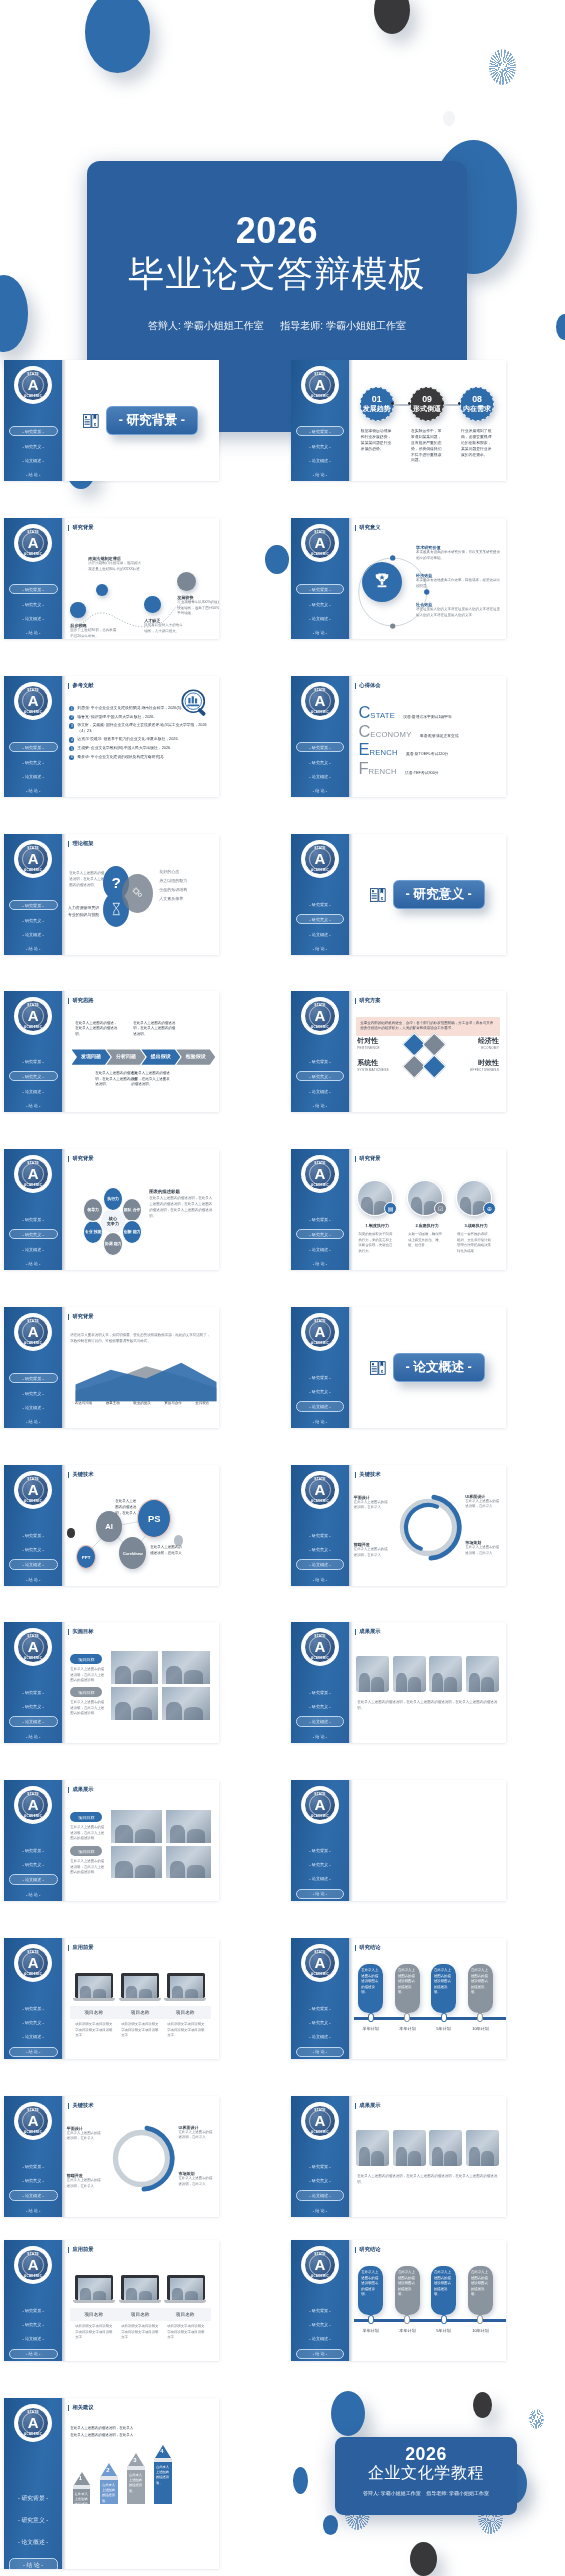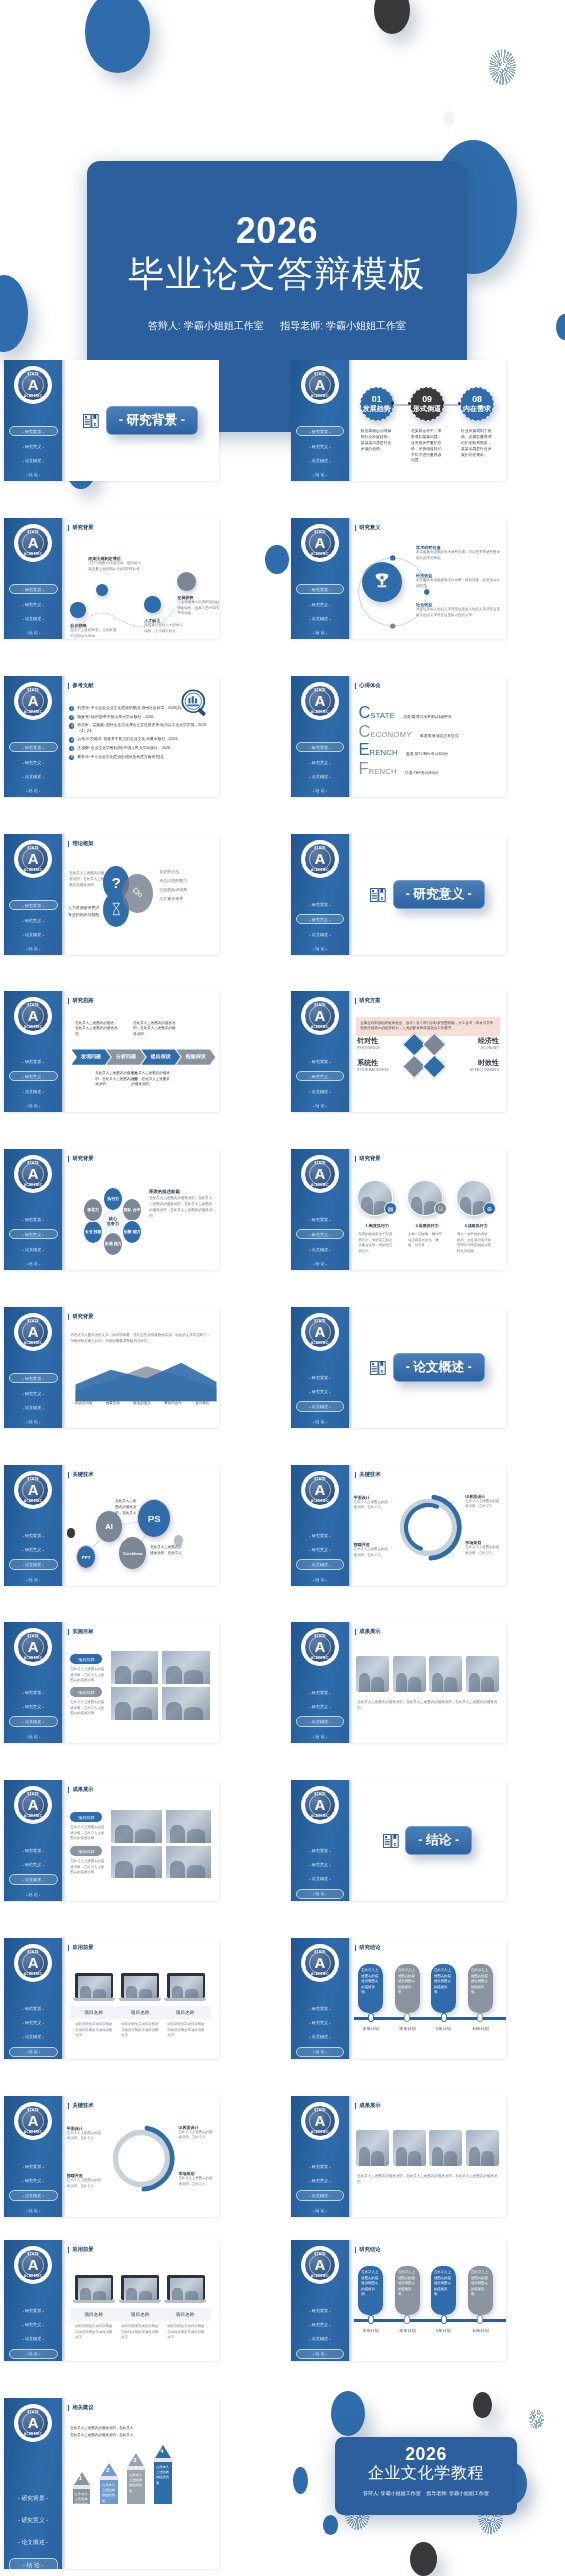--- a/index.html
+++ b/index.html
@@ -1218,43 +1218,20 @@
       <div class="navitem " style="font-size:4.1px;padding:1.6px 0;margin-bottom:6px;">
         <span>- 研究意义 -</span>
       </div>
       <div class="navitem " style="font-size:4.1px;padding:1.6px 0;margin-bottom:6px;">
         <span>- 论文概述 -</span>
       </div>
       <div class="navitem active" style="font-size:4.1px;padding:1.6px 0;margin-bottom:6px;">
         <span>- 结   论 -</span>
       </div>
         </div>
-      </div>
-      <div class="body">
-    <div style="display:flex;align-items:center;justify-content:center;height:100%;gap:6.4px;">
-
-  <span class="bookicon" style="width:16px;height:14px;">
-    <svg viewBox="0 0 40 34" width="16" height="14">
-      <rect x="1" y="1" width="19" height="32" fill="none" stroke="#1f4f85" stroke-width="2.4"></rect>
-      <rect x="5" y="5" width="5" height="5" fill="#1f4f85"></rect>
-      <g fill="#1f4f85">
-        <rect x="4" y="13" width="13" height="1.8"></rect>
-                <rect x="4" y="17" width="13" height="1.8"></rect>
-        <rect x="4" y="21" width="13" height="1.8"></rect>
-                <rect x="4" y="25" width="13" height="1.8"></rect>
-      </g>
-      <path d="M22 1h16v32h-16z" fill="none" stroke="#1f4f85" stroke-width="2.4"></path>
-      <path d="M26 1h7v12l-3.5-3-3.5 3z" fill="#1f4f85"></path>
-      <text x="30" y="29" font-size="11" font-weight="bold" fill="#1f4f85" text-anchor="middle">$</text>
-    </svg>
-  </span>
-      <span class="pill" style="font-size:12.7px;padding:5.4px 11.8px;">
-        <span>- 结论 -</span>
-      </span>
-    </div>
       </div>
     </div>
     <div class="slide" style="left:4.1px;top:1938px;width:215px;height:121px;">
       <div class="sidebar">
 
   <div class="seal" style="top:5.8px;width:38px;height:38px;">
     <div class="inner">
       <div class="txt-top" style="top:8%;font-size:3.2px;">STATE</div>
       <div class="glyph" style="font-size:15px;">A</div>
       <div class="txt-bot" style="bottom:7%;font-size:2.9px;">ACADEMIC</div>

